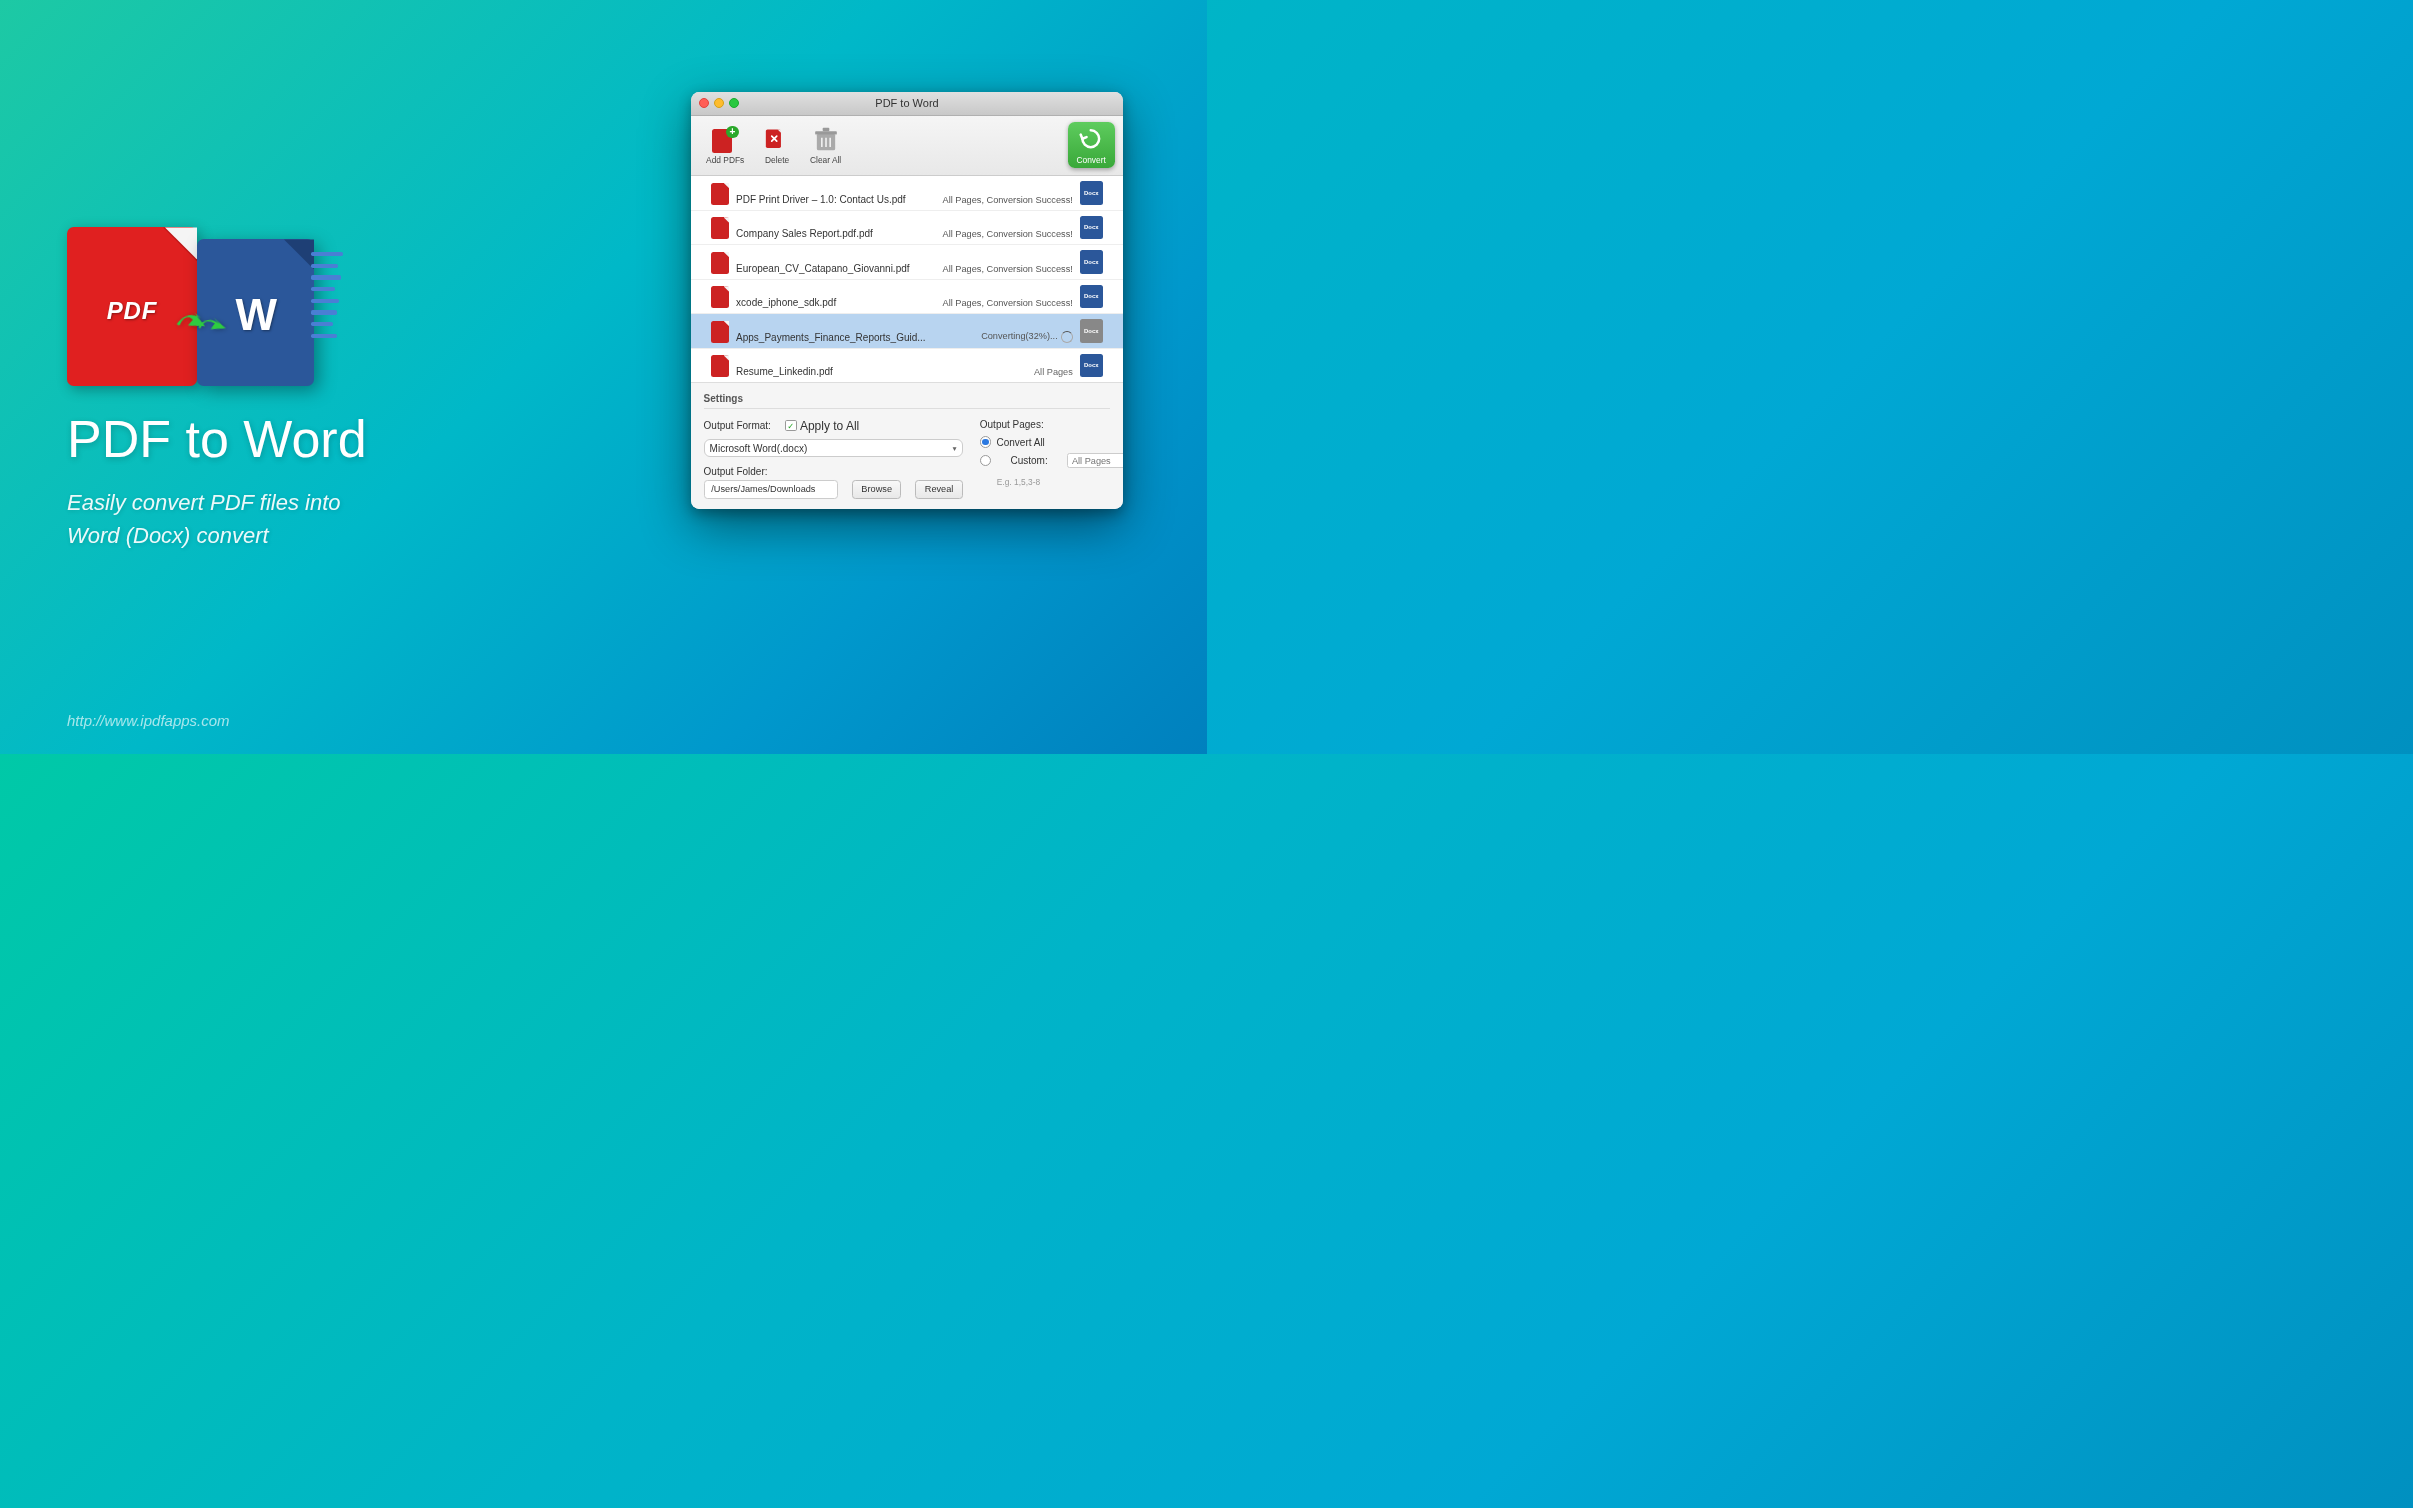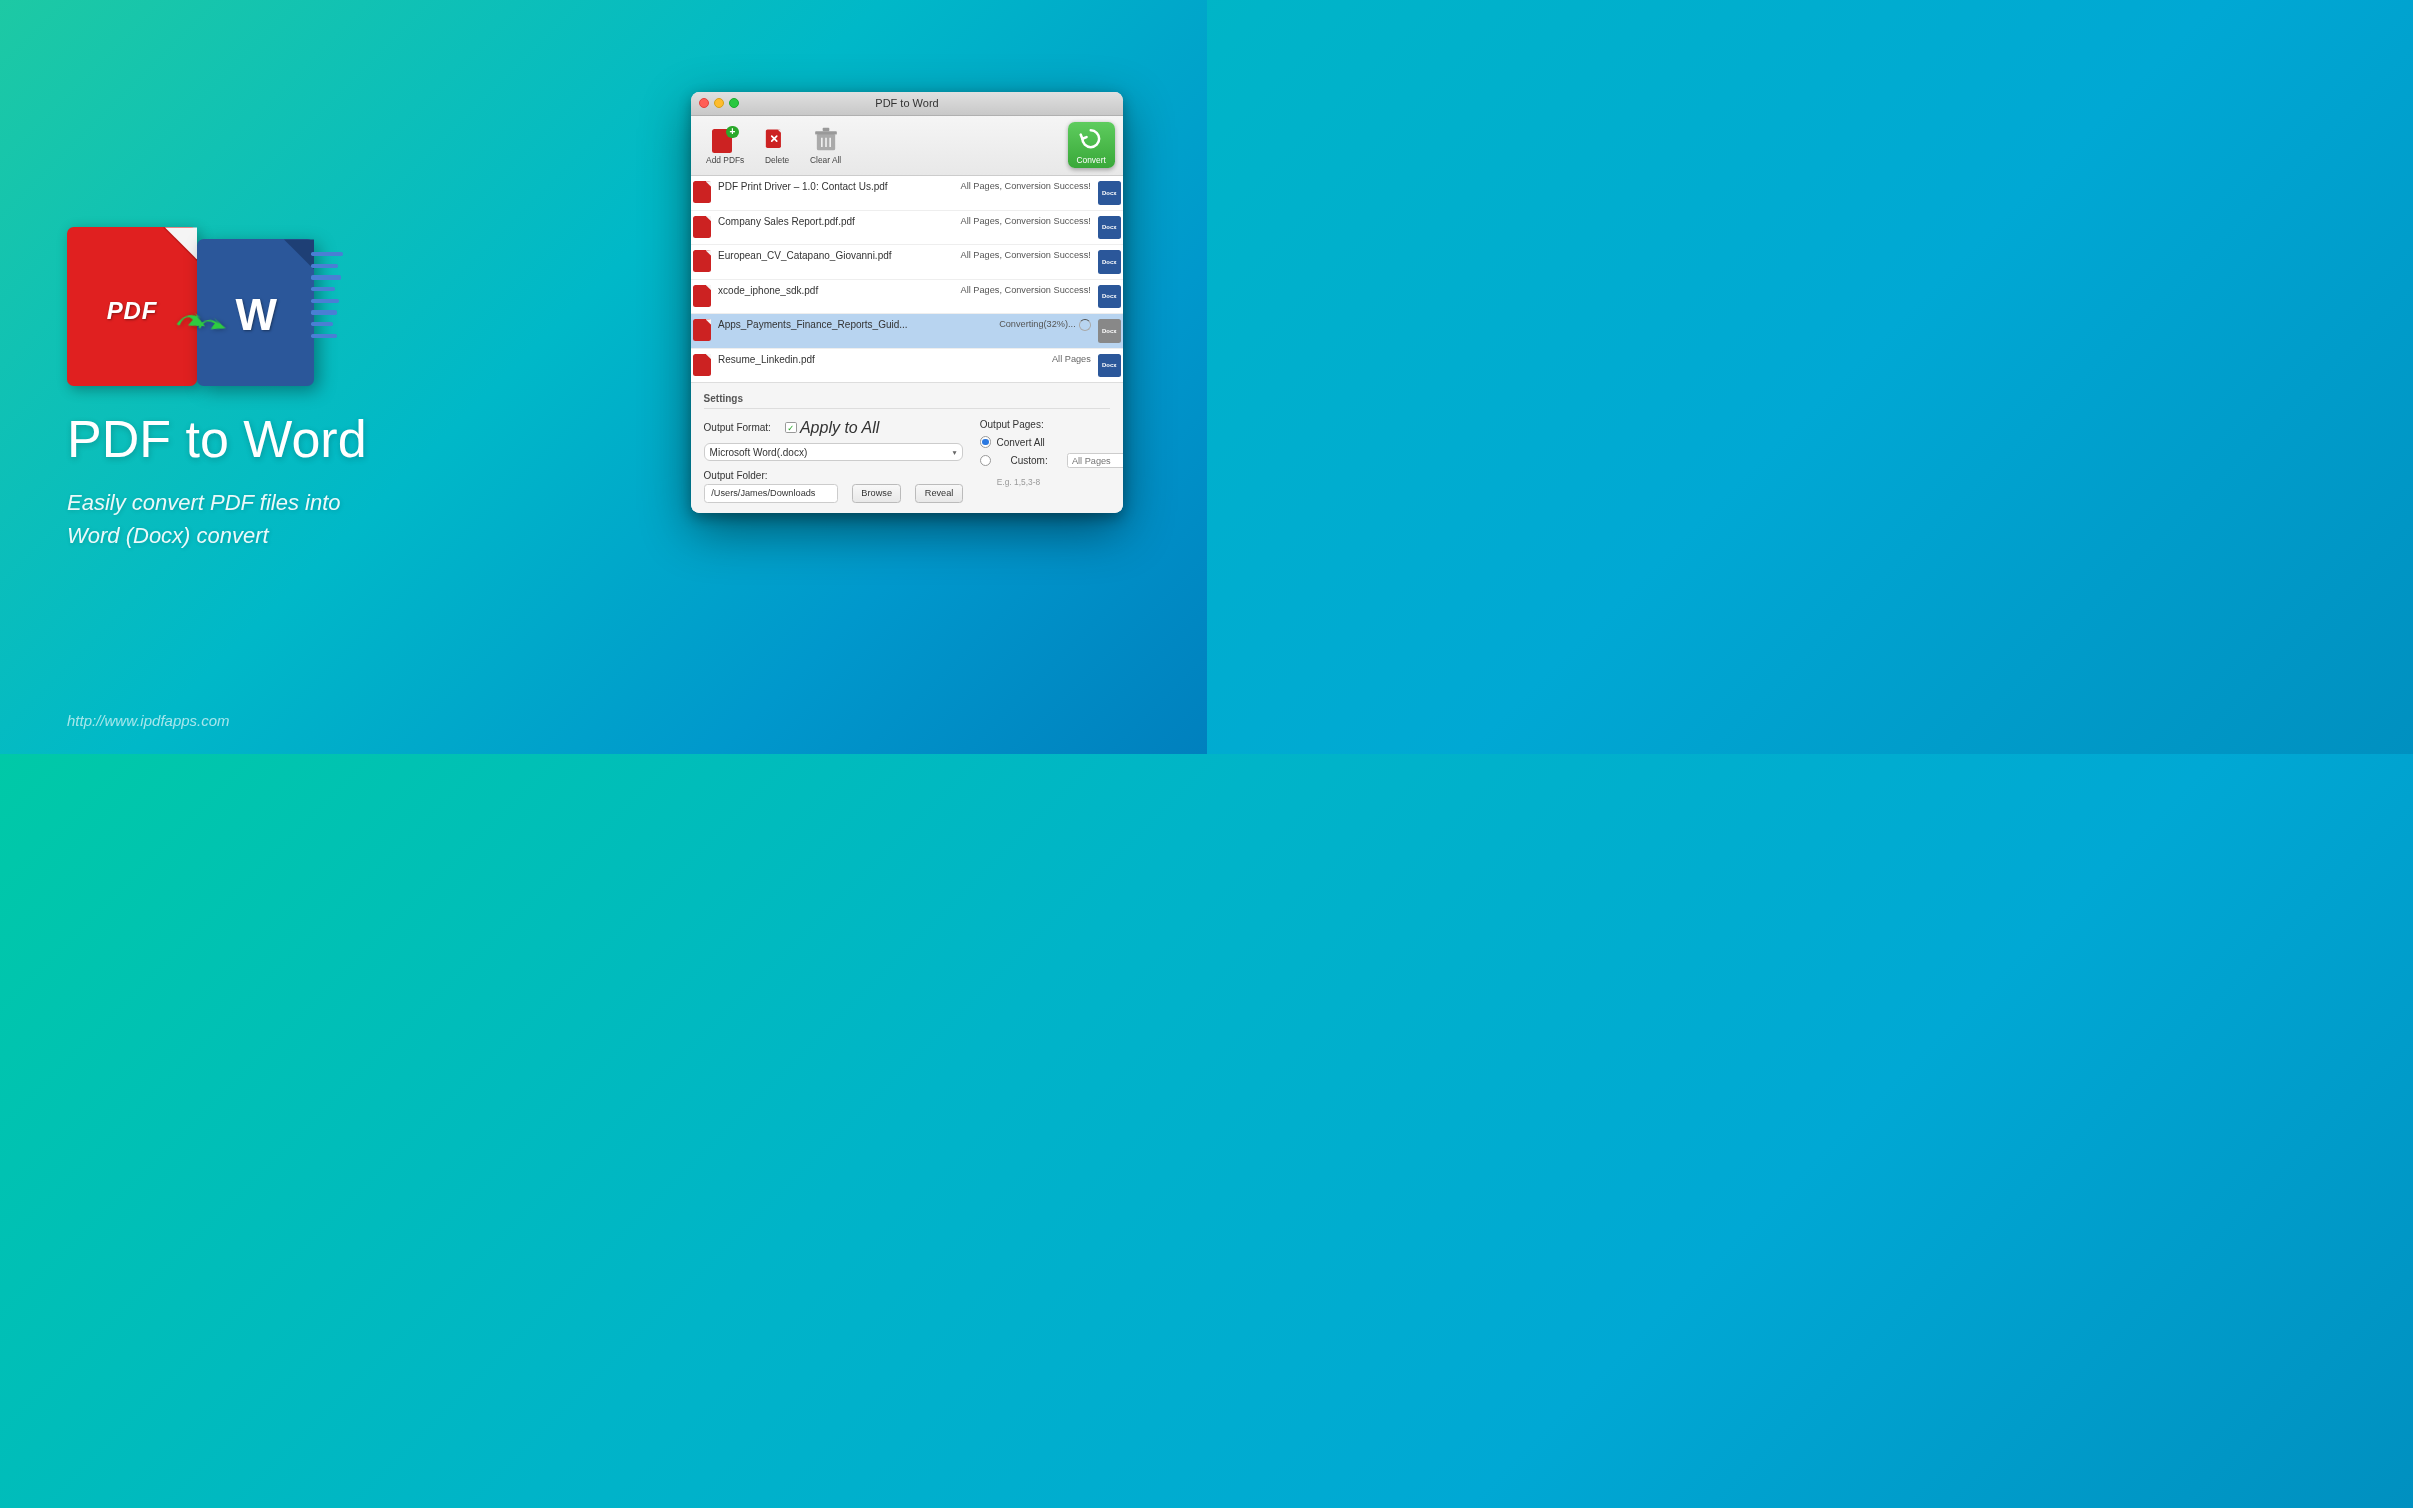--- a/index.html
+++ b/index.html
@@ -294,22 +294,22 @@
     }
 
     
     .file-list {
       background: white;
       border-bottom: 0.8px solid #ddd;
     }
 
     .file-row {
       display: flex;
-      align-items: flex-start;
-      padding: 5px 2px;
+      align-items: flex-end;
+      padding: 5px 20px;
       border-bottom: 0.8px solid #eee;
       gap: 6.7px;
     }
     .file-row:last-child { border-bottom: none; }
     .file-row.selected {
       background: #b8d4f0;
     }
 
     .file-pdf-icon {
       width: 18.4px;
@@ -719,21 +719,21 @@
 
   <div class="settings-panel">
     <div class="settings-title">Settings</div>
     <div class="settings-row">
 
       <div class="settings-col">
         <div class="setting-item">
           <span class="setting-label">Output Format:</span>
           <div class="checkbox-label">
             <div class="checkbox-icon">✓</div>
-            <span style="font-size:16px;color:#333;font-style:italic;">Apply to All</span>
+            <span style="font-size:12px;color:#333;">Apply to All</span>
           </div>
         </div>
         <div class="select-wrapper">
           <select class="format-select">
             <option>Microsoft Word(.docx)</option>
             <option>Rich Text Format(.rtf)</option>
             <option>Plain Text(.txt)</option>
           </select>
         </div>
 

